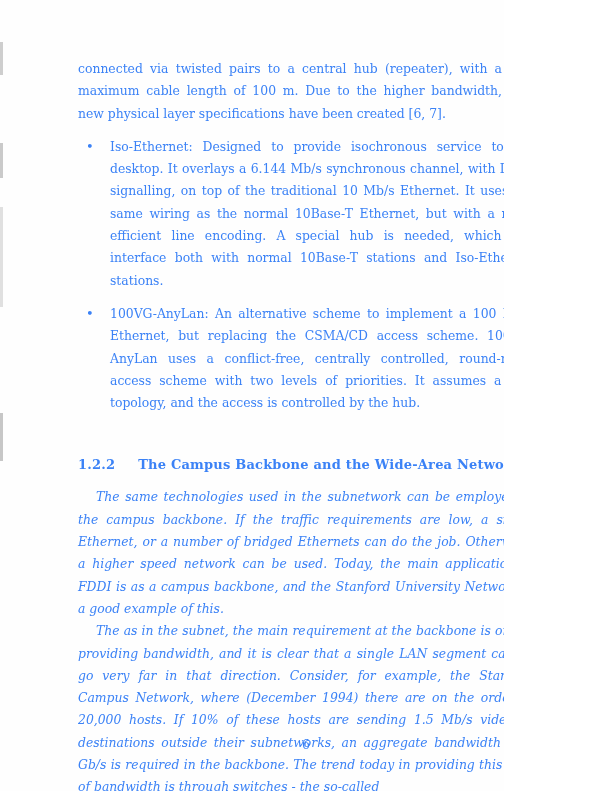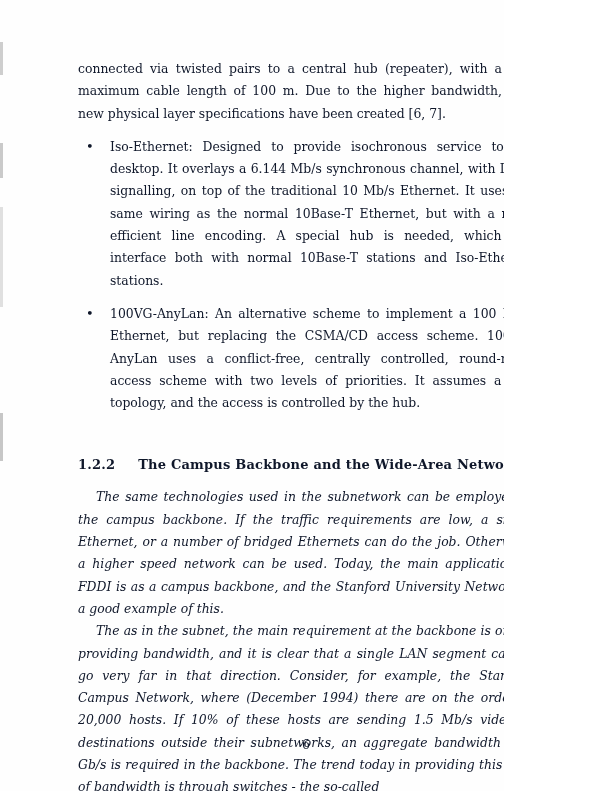--- a/index.html
+++ b/index.html
@@ -6,21 +6,21 @@
     margin: 0;
     padding: 0;
     background: #ffffff;
   }
   .page {
     position: relative;
     width: 504px;
     height: 791px;
     background: #fefefe;
     font-family: "DejaVu Serif", "Liberation Serif", serif;
-    color: #0f172a;
+    color: #3b82f6;
     overflow: hidden;
   }
   .textblock {
     position: absolute;
     left: 78px;
     top: 58px;
     width: 456px;
     font-size: 12.4px;
     line-height: 22.3px;
     text-align: justify;

